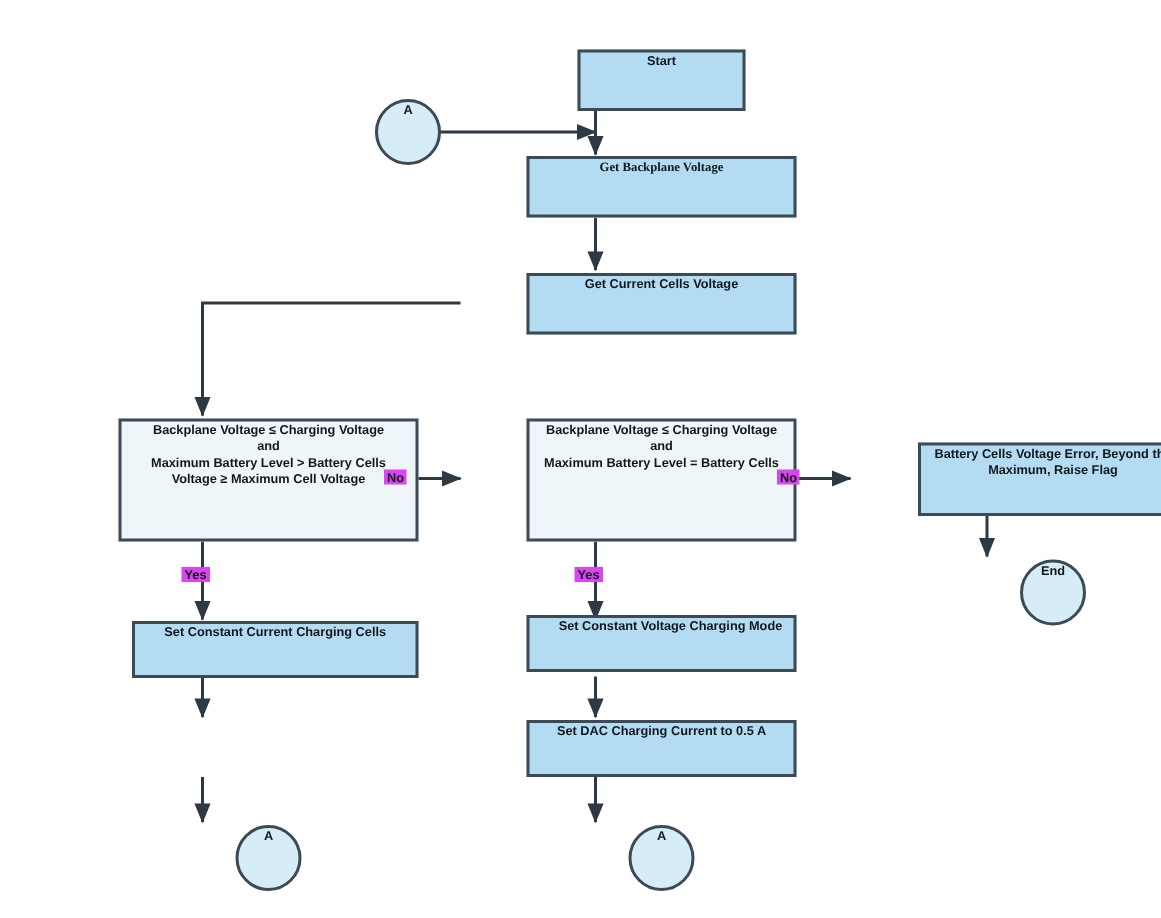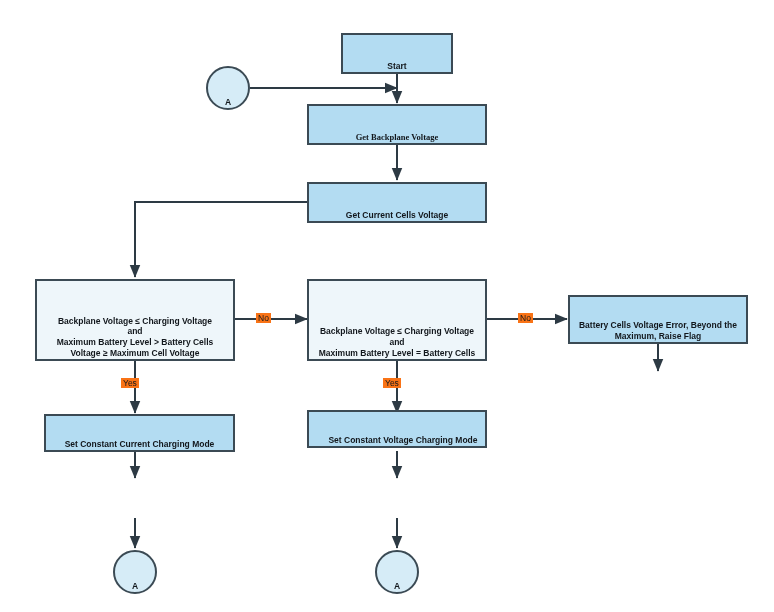--- a/index.html
+++ b/index.html
@@ -20,27 +20,28 @@
     left: 0;
     top: 0;
     width: 774px;
     height: 612px;
     pointer-events: none;
   }
   .node {
     position: absolute;
     box-sizing: border-box;
     display: flex;
-    align-items: flex-end;
+    align-items: flex-start;
     justify-content: center;
     text-align: center;
     border: 2px solid #3b4a54;
     color: #12171c;
     font-weight: bold;
     line-height: 1.28;
+    margin-left: 44px;
   }
   .node.process {
     background: #b3dcf2;
     font-size: 8.5px;
   }
   .node.decision {
     background: #eef6fa;
     font-size: 8.5px;
   }
   .node.terminal {
@@ -49,23 +50,23 @@
     font-size: 8.5px;
   }
   .node-text {
     padding: 0 5px;
     white-space: pre-line;
   }
   .edge-label {
     position: absolute;
     font-family: "Liberation Sans", sans-serif;
     font-size: 8.5px;
-    font-weight: normal;
+    font-weight: bold;
     color: #12171c;
-    background: #f97316;
+    background: #d946ef;
     padding: 0 2px;
     white-space: nowrap;
   }
 </style>
 </head>
 <body>
 
 <div id="canvas">
 
   <svg class="edges" viewBox="0 0 774 612">
@@ -131,30 +132,36 @@
     <span class="node-text">Backplane Voltage ≤ Charging Voltage
 and
 Maximum Battery Level = Battery Cells</span>
   </div>
 
   <div class="node process" style="left:568px; top:295px; width:180px; height:49px;">
     <span class="node-text">Battery Cells Voltage Error, Beyond the
 Maximum, Raise Flag</span>
   </div>
 
+  <div class="node terminal" style="left:636px; top:373px; width:44px; height:44px;">
+    <span class="node-text">End</span>
+  </div>
 
   <div class="node process" style="left:44px; top:414px; width:191px; height:38px;">
-    <span class="node-text">Set Constant Current Charging Mode</span>
+    <span class="node-text">Set Constant Current Charging Cells</span>
   </div>
 
   <div class="node process" style="left:307px; top:410px; width:180px; height:38px;padding-left:12px;">
     <span class="node-text">Set Constant Voltage Charging Mode</span>
   </div>
 
 
+  <div class="node process" style="left:307px; top:480px; width:180px; height:38px;">
+    <span class="node-text">Set DAC Charging Current to 0.5 A</span>
+  </div>
 
   <div class="node terminal" style="left:113px; top:550px; width:44px; height:44px;">
     <span class="node-text">A</span>
   </div>
 
   <div class="node terminal" style="left:375px; top:550px; width:44px; height:44px;">
     <span class="node-text">A</span>
   </div>
 
   <div class="edge-label" style="left:256px; top:313px;">No</div>

